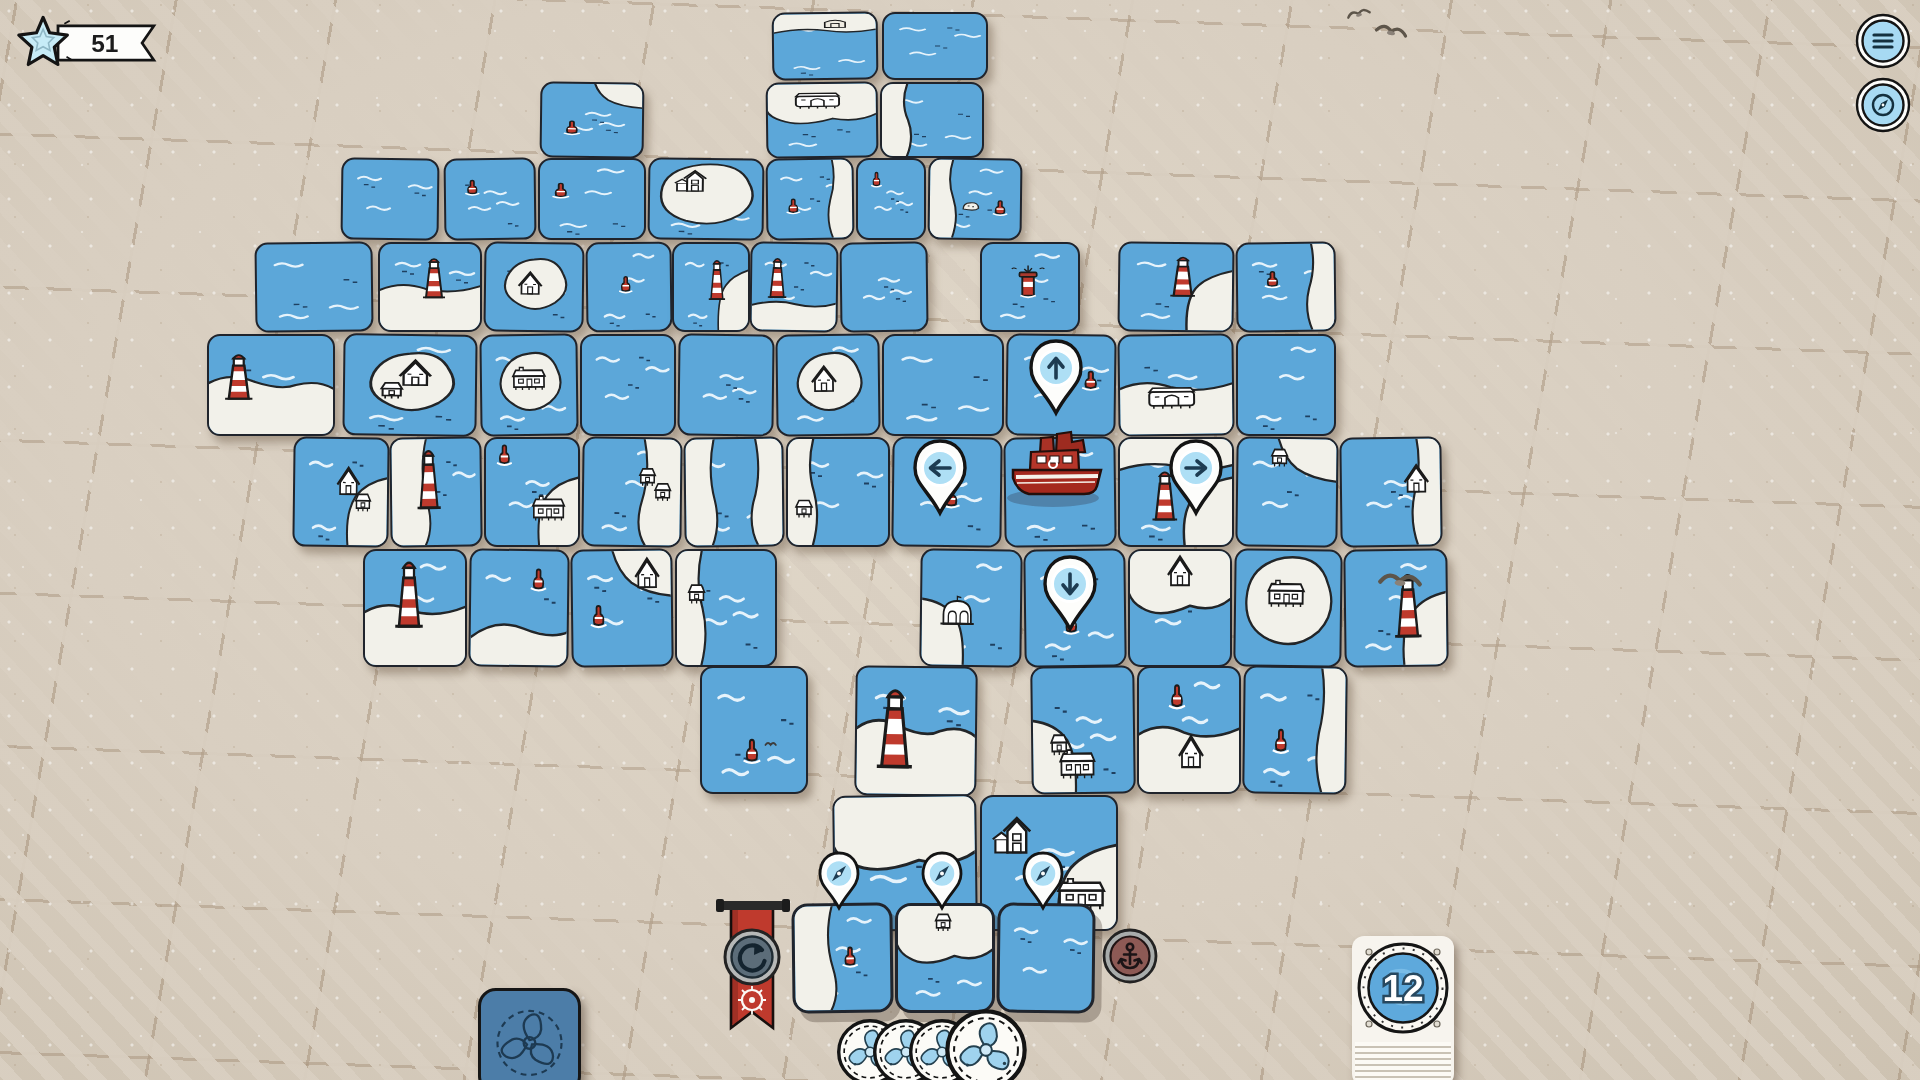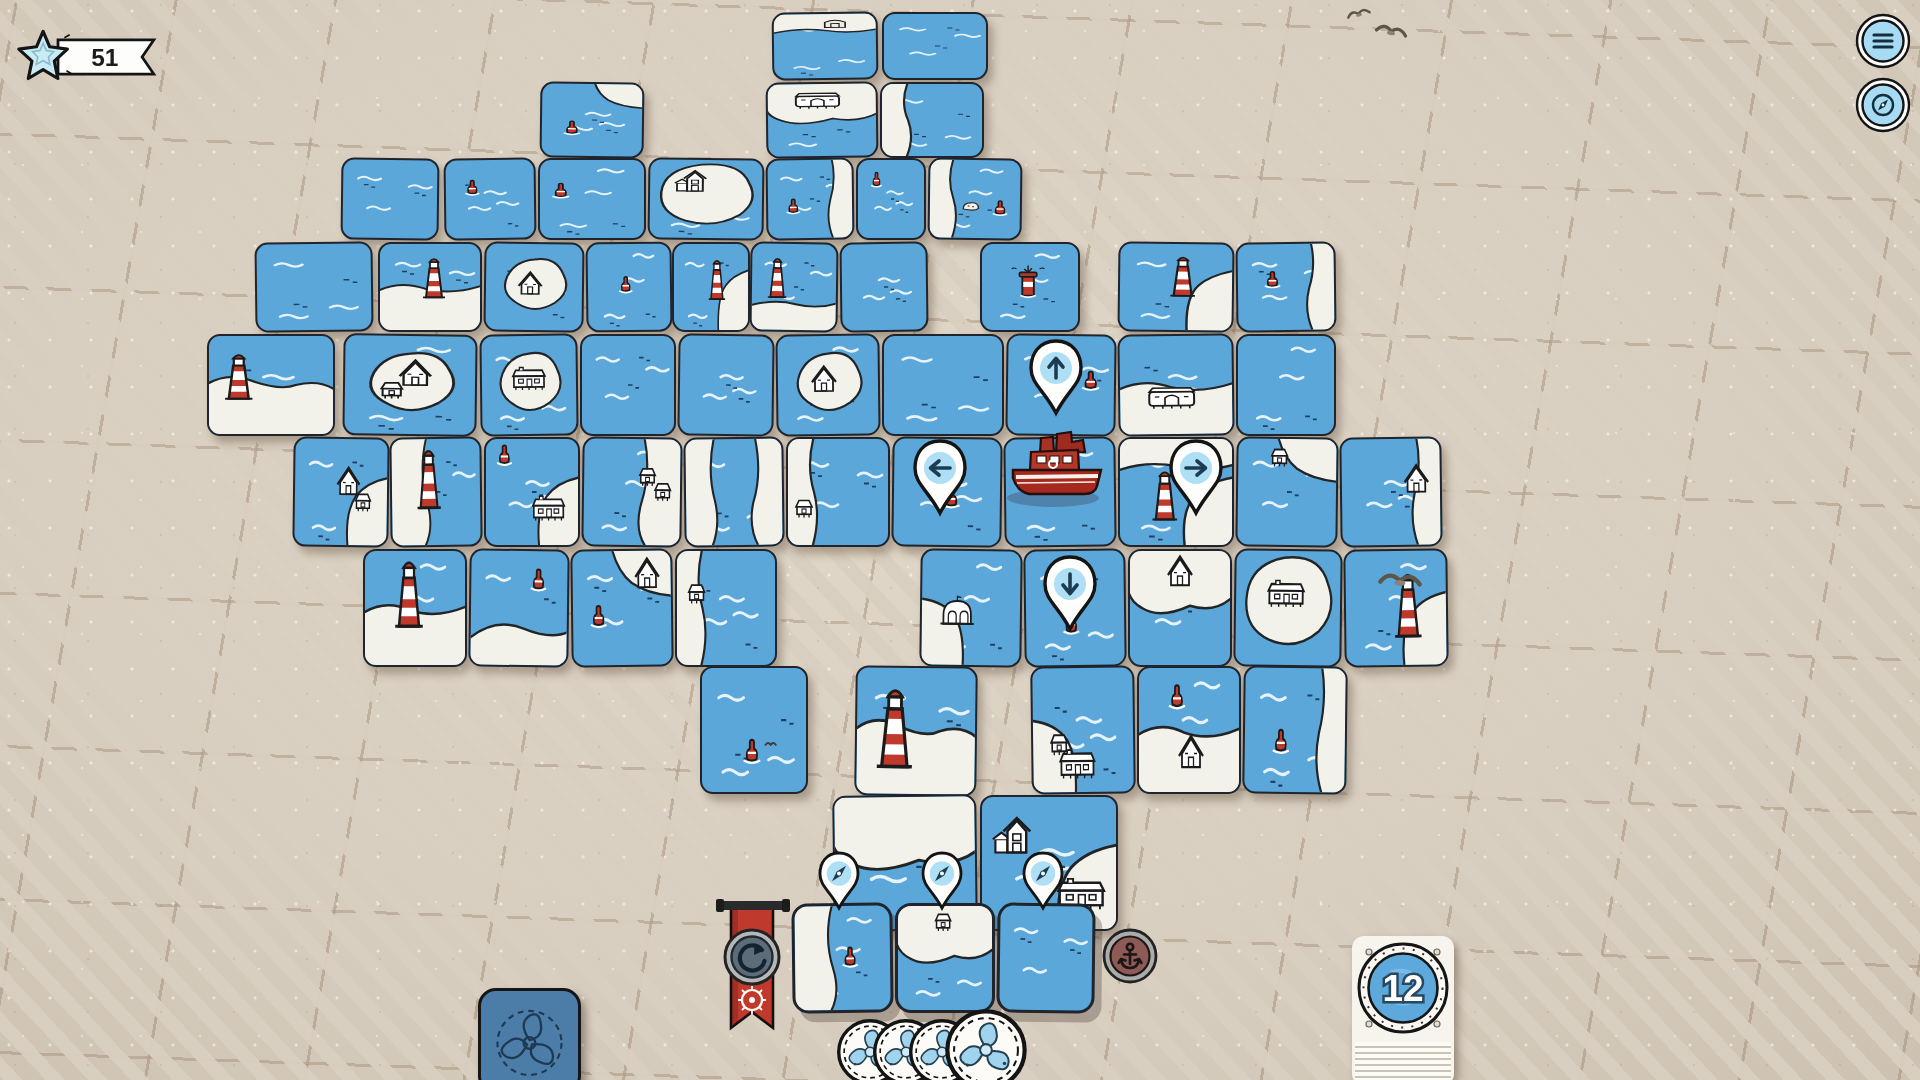--- a/index.html
+++ b/index.html
@@ -916,21 +916,21 @@
       <div class="gull" style="left: 1377px; top: 24px; width: 28px; height: 18px; transform: rotate(12deg) scale(1.35); z-index: 4;"><svg viewBox="0 0 28 18" width="28" height="18">
           <path d="M3,9 Q8,2 14,8 Q19,2 25,9" fill="none" stroke="#5d554a" stroke-width="2.4" stroke-linecap="round"></path>
           <ellipse cx="14" cy="9" rx="3" ry="1.6" fill="#8a8178"></ellipse>
         </svg></div>
       <div class="gull" style="left: 1386px; top: 574px; width: 28px; height: 18px; transform: rotate(4deg) scale(1.8); z-index: 4;"><svg viewBox="0 0 28 18" width="28" height="18">
           <path d="M3,9 Q8,2 14,8 Q19,2 25,9" fill="none" stroke="#5d554a" stroke-width="2.4" stroke-linecap="round"></path>
           <ellipse cx="14" cy="9" rx="3" ry="1.6" fill="#8a8178"></ellipse>
         </svg></div>
     </div>
 
-  <div class="hud" style="left:6px;top:24px;">
+  <div class="hud" style="left:6px;top:10px;">
     <svg width="170" height="66" viewBox="0 0 150 62">
       <path d="M44,15 H134 L123,31 L134,47 H44 Z" fill="#fdfdfb" stroke="#141414" stroke-width="2.6"></path>
       <path d="M30,7 L36.2,21.4 L52.8,23.6 L40.5,34.9 L43.9,51.2 L30,42.9 L16.1,51.2 L19.5,34.9 L7.2,23.6 L23.8,21.4 Z" fill="#c7ecf7" stroke="#141414" stroke-width="3" stroke-linejoin="round"></path>
       <path d="M30,18 L33,25 L40,26 L35,31 L36.5,38 L30,34.5 L23.5,38 L25,31 L20,26 L27,25 Z" fill="none" stroke="#8fb8c6" stroke-width="1.5"></path>
       <path d="M50,13 l5,-3 M52,44 l5,3" stroke="#141414" stroke-width="1.6"></path>
       <text x="88" y="39" text-anchor="middle" font-size="23" font-weight="bold" fill="#1c1c1c">51</text>
     </svg>
   </div>
 
   <button class="btn" style="left:1855px;top:13px;width:56px;height:56px;">

